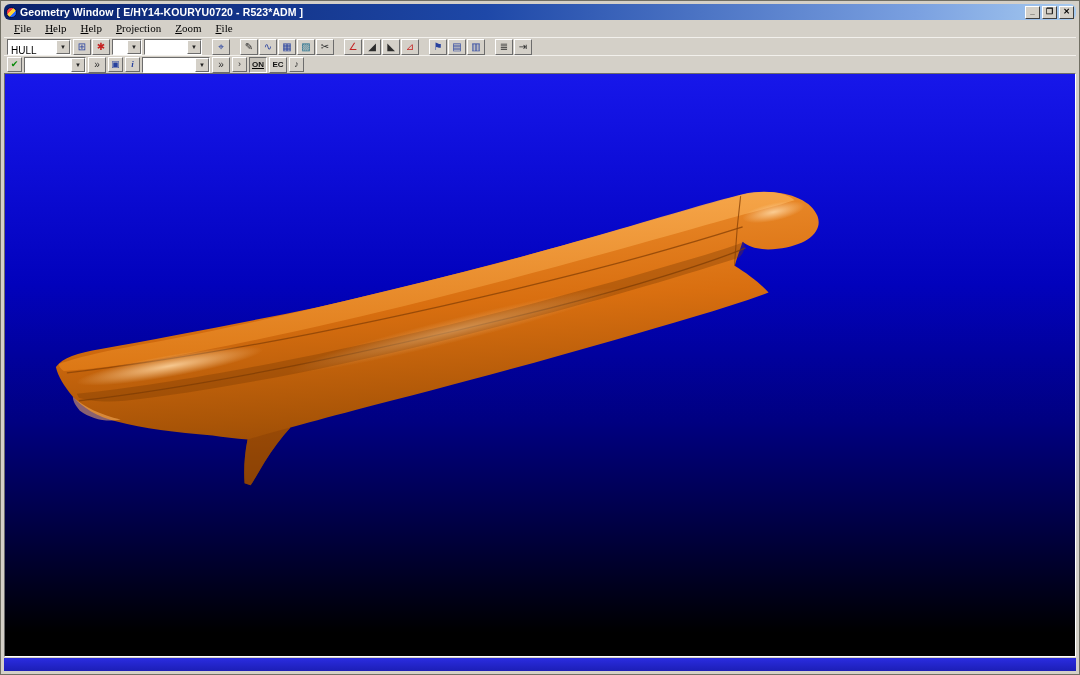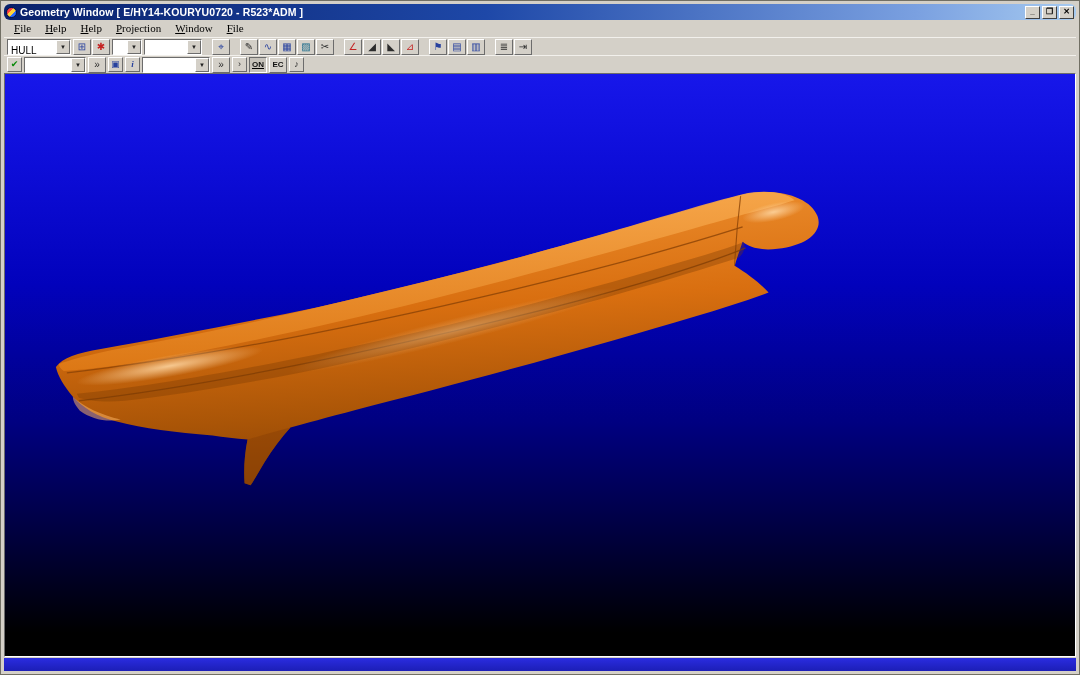--- a/index.html
+++ b/index.html
@@ -85,21 +85,21 @@
       <button class="win-btn">❐</button>
       <button class="win-btn">✕</button>
     </span>
   </div>
 
   <div class="menubar">
     <span class="menu-item">File</span>
     <span class="menu-item">Help</span>
     <span class="menu-item">Help</span>
     <span class="menu-item">Projection</span>
-    <span class="menu-item">Window</span>
+    <span class="menu-item">Zoom</span>
     <span class="menu-item">File</span>
   </div>
 
   <div class="toolbar">
     <div class="combo w62">
       <span class="cval">HULL</span>
       <span class="carrow">▼</span>
     </div>
     <div class="tgroup">
       <button class="tbtn">

